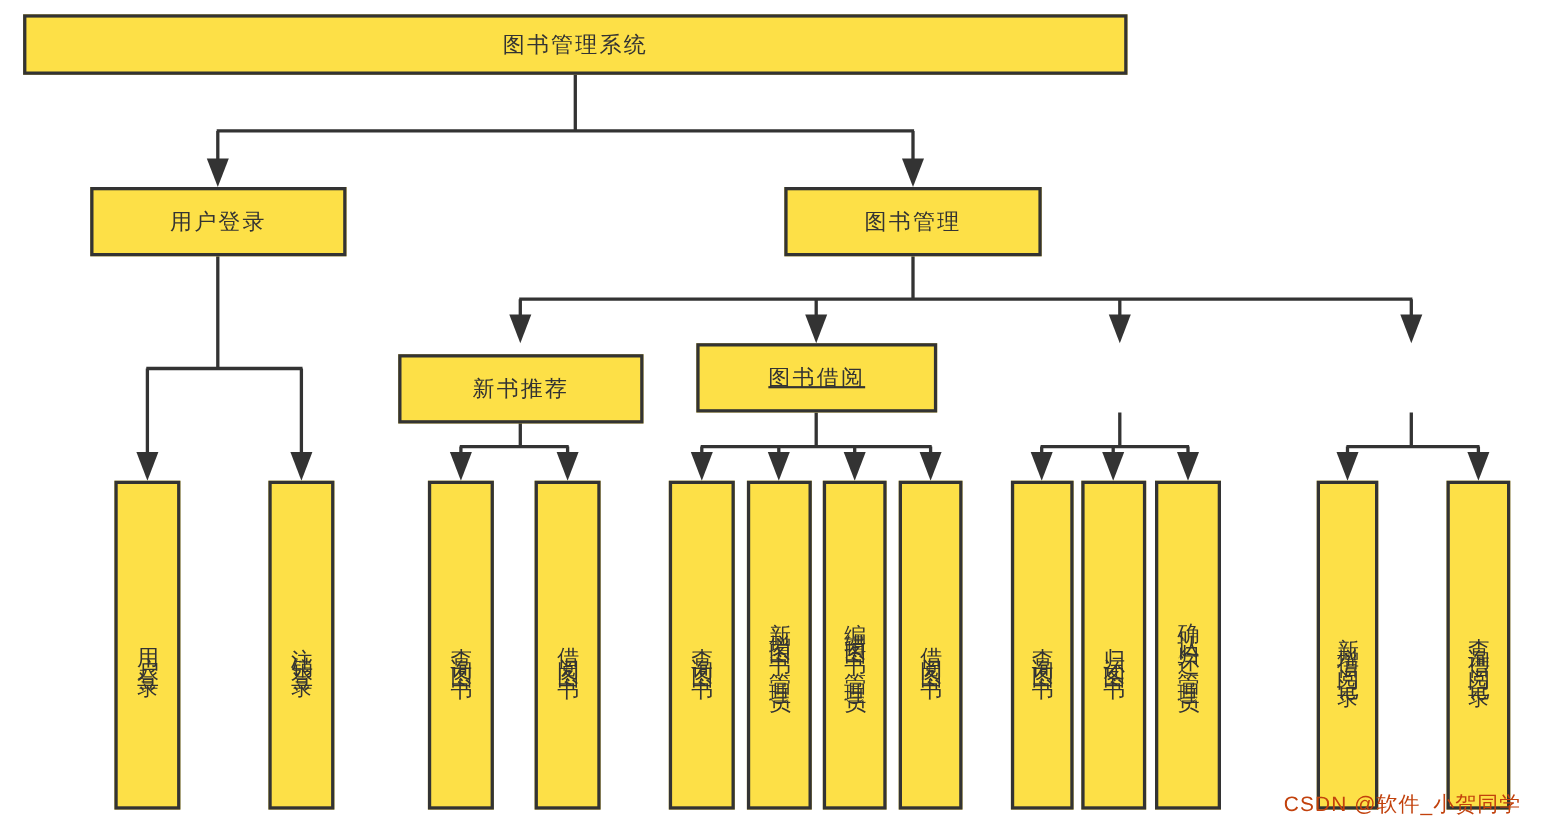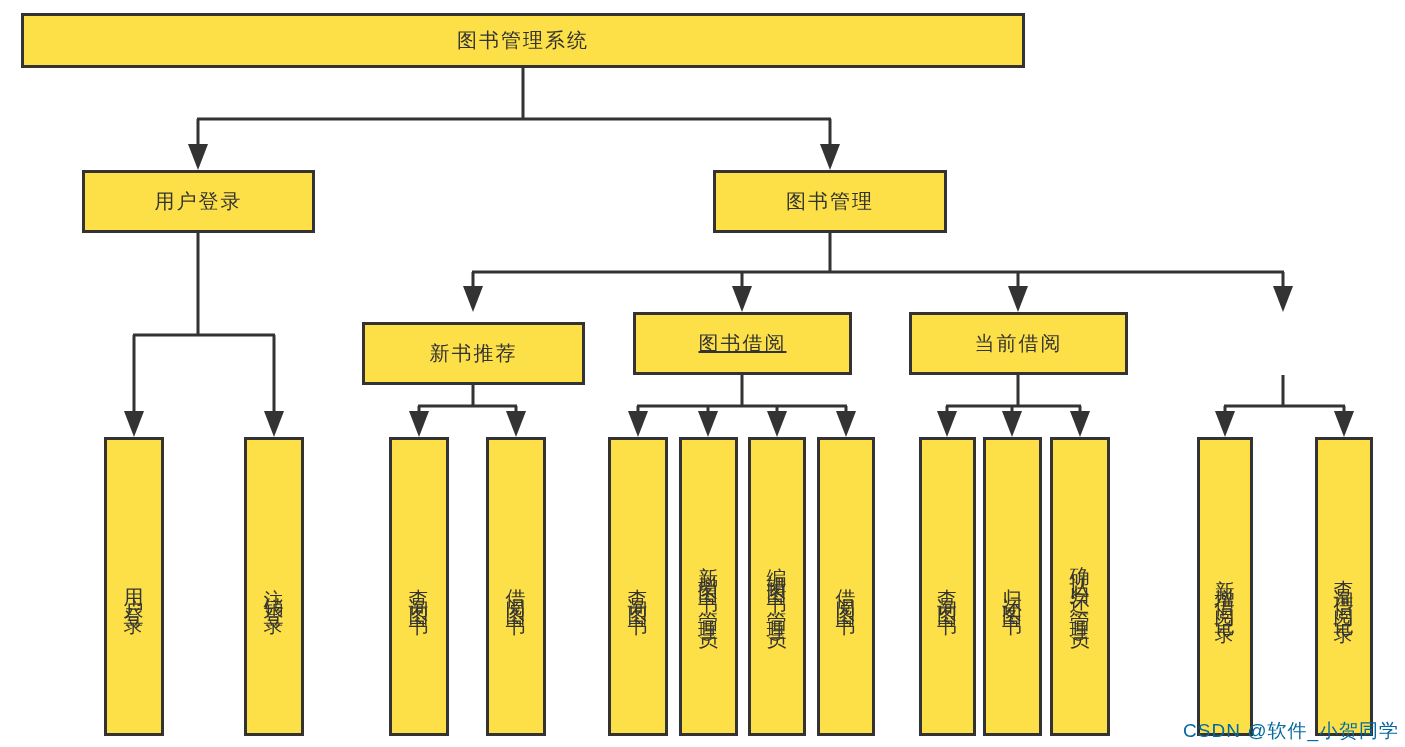--- a/index.html
+++ b/index.html
@@ -35,24 +35,24 @@
   .vbox {
     writing-mode: vertical-rl;
     text-orientation: mixed;
     font-size: 20px;
     letter-spacing: 9px;
     line-height: 1;
     padding-top: 9px; 
   }
   .watermark {
     position: absolute;
-    right: 6px;
+    right: 22px;
     bottom: 3px;
     font-size: 19px;
-    color: #0369a1;
+    color: #c2410c;
     letter-spacing: 1px;
     white-space: nowrap;
     z-index: 5;
     text-align: center;
   }
 </style>
 </head>
 <body>
 
 <div id="stage">
@@ -100,21 +100,20 @@
     </g>
   </svg>
 
   <div class="node hbox" style="left:21px; top:13px; width:1004px; height:55px;">图书管理系统</div>
 
   <div class="node hbox" style="left:82px; top:170px; width:233px; height:63px;">用户登录</div>
   <div class="node hbox" style="left:713px; top:170px; width:234px; height:63px;">图书管理</div>
 
   <div class="node hbox" style="left:362px; top:322px; width:223px; height:63px;">新书推荐</div>
   <div class="node hbox" style="left:633px; top:312px; width:219px; height:63px;text-decoration:underline;">图书借阅</div>
-  <div class="node hbox" style="left:909px; top:312px; width:219px; height:63px;">当前借阅</div>
 
   <div class="node vbox" style="left:104px; top:437px; width:60px; height:299px;">用户登录</div>
   <div class="node vbox" style="left:244px; top:437px; width:60px; height:299px;">注销登录</div>
 
   <div class="node vbox" style="left:389px; top:437px; width:60px; height:299px;">查询图书</div>
   <div class="node vbox" style="left:486px; top:437px; width:60px; height:299px;">借阅图书</div>
 
   <div class="node vbox" style="left:608px; top:437px; width:60px; height:299px;">查询图书</div>
   <div class="node vbox" style="left:679px; top:437px; width:59px; height:299px;">新增图书（管理员）</div>
   <div class="node vbox" style="left:748px; top:437px; width:58px; height:299px;">编辑图书（管理员）</div>

